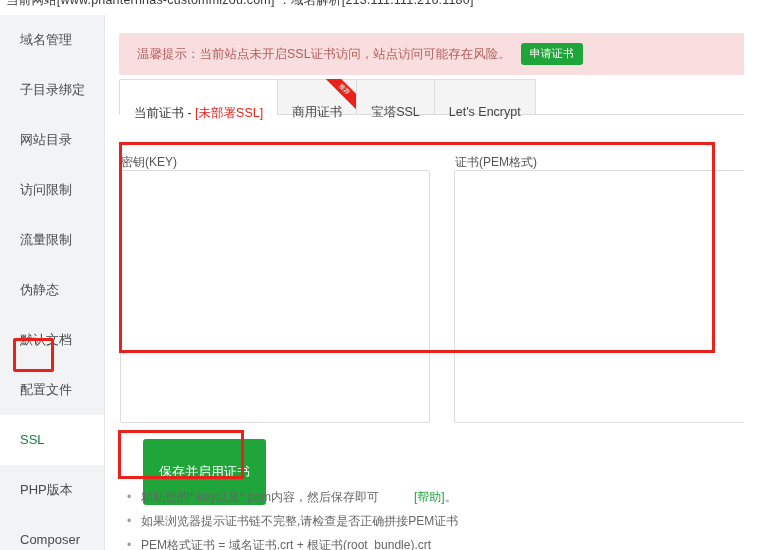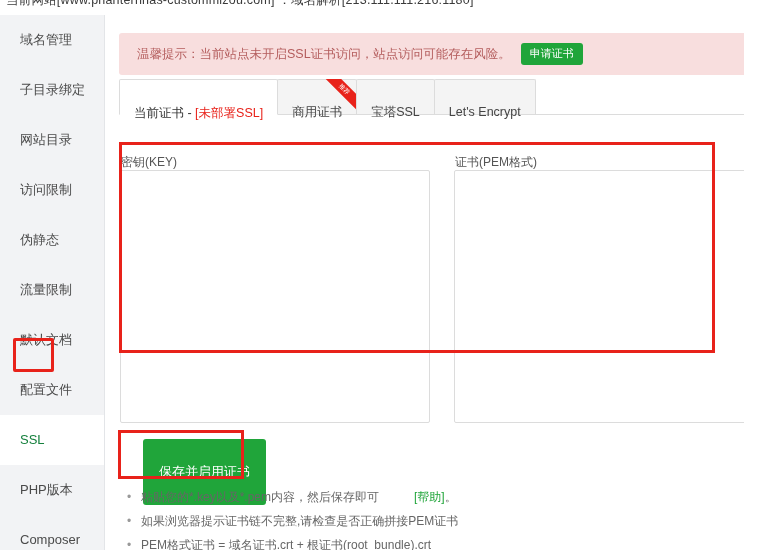--- a/index.html
+++ b/index.html
@@ -259,22 +259,22 @@
 
 <div id="app">
 
   <div class="top-header">当前网站[www.phanterhnas-custommizou.com]  ．域名解析[213.111.111.216:1180]</div>
 
   <div class="sidebar">
     <div class="side-item">域名管理</div>
     <div class="side-item">子目录绑定</div>
     <div class="side-item">网站目录</div>
     <div class="side-item">访问限制</div>
+    <div class="side-item">流量限制</div>
     <div class="side-item">伪静态</div>
-    <div class="side-item">流量限制</div>
     <div class="side-item">默认文档</div>
     <div class="side-item">配置文件</div>
     <div class="side-item active">SSL</div>
     <div class="side-item">PHP版本</div>
     <div class="side-item">Composer</div>
 
   </div>
 
   <div class="anno-ssl"></div>
 

